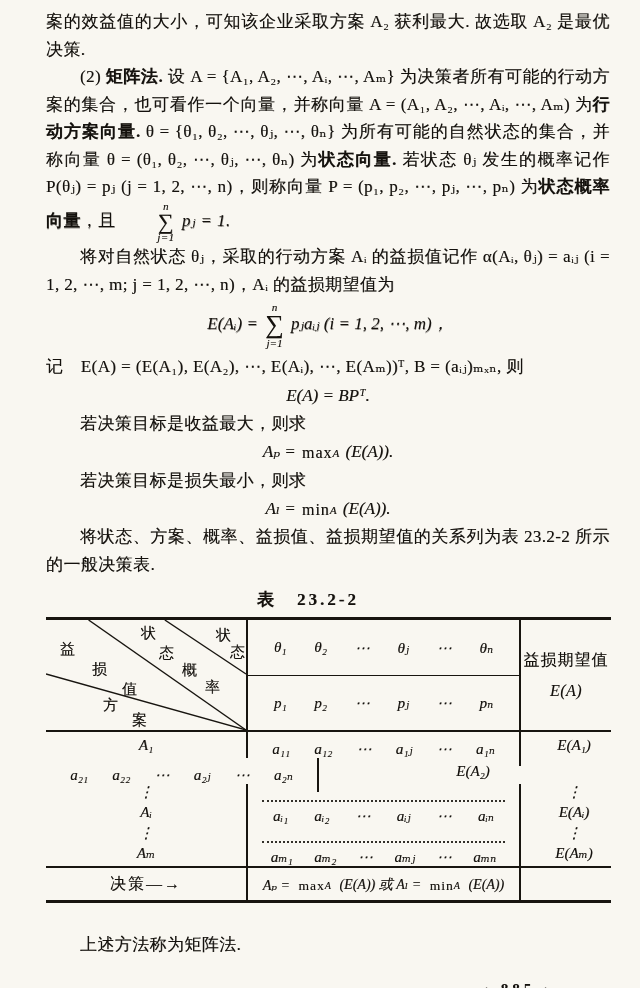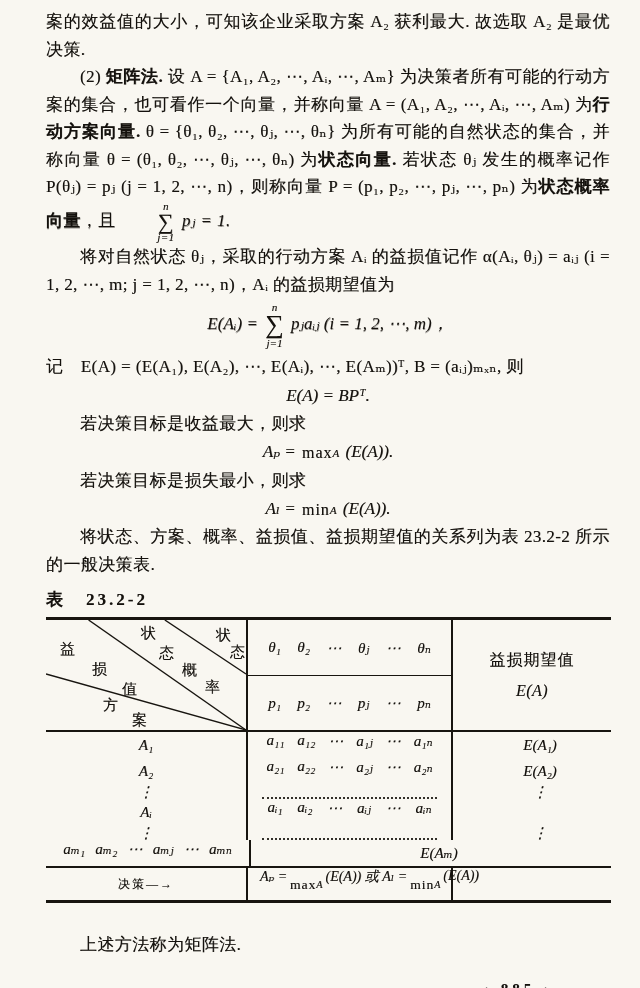--- a/index.html
+++ b/index.html
@@ -17,44 +17,44 @@
   .mathi { font-style:italic; }
   .formula { text-align:center; font-size:17px; font-style:italic; margin:4px 0; line-height:1.25; }
   .sumstack { display:inline-flex; flex-direction:column; align-items:center; vertical-align:middle; line-height:1; margin:0 3px; font-style:normal; }
   .sumtop { font-size:11px; font-style:italic; }
   .sumop  { font-size:26px; line-height:0.95; }
   .sumbot { font-size:11px; font-style:italic; }
   .inline .sumop { font-size:22px; }
   .limstack { display:inline-flex; flex-direction:row; align-items:center; vertical-align:middle; line-height:1; margin:0 2px; }
   .limop { font-style:normal; font-size:16px; letter-spacing:1px; }
   .limsub { font-size:11px; font-style:italic; margin-top:1px; }
-  .tbl-title { font-weight:bold; font-size:17px; margin:10px 40px 6px 0; letter-spacing:3px; }
+  .tbl-title { text-align:center; font-weight:bold; font-size:17px; margin:10px 40px 6px 0; letter-spacing:3px; }
   
   .dtable { width:565px; border-top:3px solid #181510; border-bottom:3px solid #181510; font-size:15px; }
   .c1 { width:202px; border-right:2px solid #181510; flex:none; }
-  .c2 { width:205px; border-right:2px solid #181510; flex:none; }
+  .c2 { width:273px; border-right:2px solid #181510; flex:none; }
   .c3 { flex:1; }
   .thead { display:flex; border-bottom:2px solid #181510; height:112px; }
   .corner { position:relative; }
   .diag { position:absolute; left:0; top:0; width:100%; height:100%; }
   .diag line { stroke:#181510; stroke-width:1.4; }
   .cornerchars span { position:absolute; font-size:15px; letter-spacing:0; }
   .midhead { display:flex; flex-direction:column; }
   .mrow { flex:1; display:flex; align-items:center; justify-content:space-around; padding:0 12px; font-style:italic; }
   .srow { border-bottom:1.5px solid #181510; }
   .rhead { display:flex; flex-direction:column; align-items:center; justify-content:center; gap:11px; font-size:16px; letter-spacing:1px; }
   .rhead .mathi { letter-spacing:0.5px; }
   .trow { display:flex; height:26px; font-style:italic; }
   .trow .c1 { display:flex; align-items:center; justify-content:center; }
-  .trow .c2 { display:flex; justify-content:space-around; padding:0 12px; }
+  .trow .c2 { display:flex; align-items:center; justify-content:space-around; padding:17px 12px; }
   .trow .c3 { display:flex; align-items:center; justify-content:center;padding-left:16px; }
   .dotsrow { height:15px; }
   .dotline { width:100%; border-bottom:2px dotted #33302a; margin:0 2px; }
   .decision { height:34px; border-top:2px solid #181510; font-style:normal; }
-  .declabel { letter-spacing:2px; font-size:12px; }
+  .declabel { letter-spacing:2px; font-size:16px; }
   .decformula { font-size:14px; gap:1px; justify-content:center; white-space:nowrap; }
   .decformula .limop { font-size:13.5px; }
   .decformula .limsub { font-size:10px; }
   .footer { margin-top:28px; }
   .pageno { text-align:right; padding-right:58px; margin-top:22px; font-size:15px; letter-spacing:4px; font-weight:bold; }
 </style>
 </head>
 <body>
 
 <div class="page">
@@ -151,21 +151,20 @@
               <span class="mcell">a₁₁</span>
               <span class="mcell">a₁₂</span>
               <span class="mcell">⋯</span>
               <span class="mcell">a₁ⱼ</span>
               <span class="mcell">⋯</span>
               <span class="mcell">a₁ₙ</span>
             </div>
             <div class="c3">E(A₁)</div>
           </div>
           <div class="trow">
-            <div class="c1">A₂</div>
             <div class="c2">
               <span class="mcell">a₂₁</span>
               <span class="mcell">a₂₂</span>
               <span class="mcell">⋯</span>
               <span class="mcell">a₂ⱼ</span>
               <span class="mcell">⋯</span>
               <span class="mcell">a₂ₙ</span>
             </div>
             <div class="c3">E(A₂)</div>
           </div>
@@ -179,29 +178,31 @@
           <div class="trow">
             <div class="c1">Aᵢ</div>
             <div class="c2">
               <span class="mcell">aᵢ₁</span>
               <span class="mcell">aᵢ₂</span>
               <span class="mcell">⋯</span>
               <span class="mcell">aᵢⱼ</span>
               <span class="mcell">⋯</span>
               <span class="mcell">aᵢₙ</span>
             </div>
+            <div class="c3">E(Aᵢ)</div>
           </div>
           <div class="trow dotsrow">
             <div class="c1">⋮</div>
             <div class="c2">
               <div class="dotline"></div>
             </div>
             <div class="c3">⋮</div>
           </div>
           <div class="trow">
+            <div class="c1">Aₘ</div>
             <div class="c2">
               <span class="mcell">aₘ₁</span>
               <span class="mcell">aₘ₂</span>
               <span class="mcell">⋯</span>
               <span class="mcell">aₘⱼ</span>
               <span class="mcell">⋯</span>
               <span class="mcell">aₘₙ</span>
             </div>
             <div class="c3">E(Aₘ)</div>
           </div>

